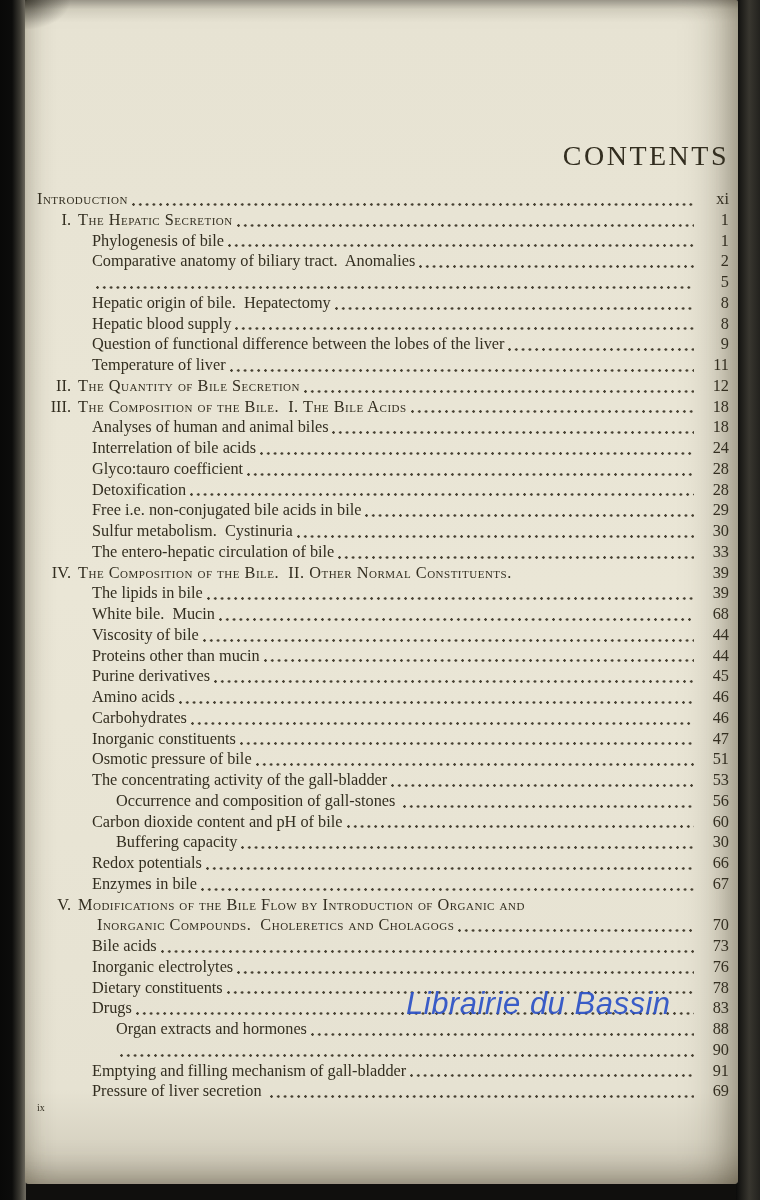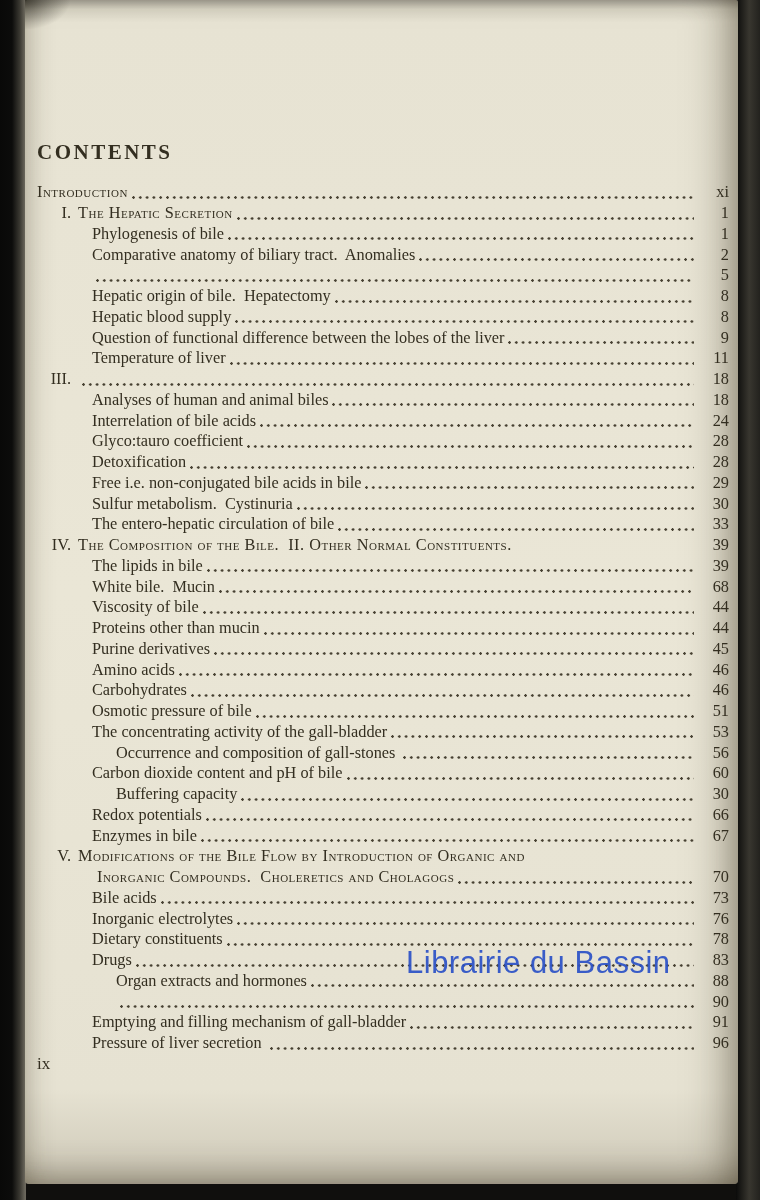--- a/index.html
+++ b/index.html
@@ -24,51 +24,51 @@
       inset -32px 0 46px -26px rgba(50,40,20,.55),
       inset 22px 0 30px -22px rgba(50,40,20,.32),
       inset 0 -28px 36px -24px rgba(50,40,20,.45);
   }
   .sheet::before{
     content:"";position:absolute;left:0;top:0;width:46px;height:30px;
     background:radial-gradient(ellipse at 0 0, rgba(18,16,10,.6), rgba(18,16,10,0) 70%);
   }
   .content{position:absolute;left:12px;right:9px;top:0;}
   .title{
-    margin-top:140px;text-align:left;font-weight:bold;
-    font-size:21px;letter-spacing:2.5px;color:var(--ink,#332e20);
+    margin-top:140px;text-align:right;font-weight:normal;
+    font-size:28px;letter-spacing:2.5px;color:var(--ink,#332e20);
   }
   .toc{margin-top:17px;}
   .row{
-    display:flex;align-items:center;height:20.75px;
+    display:flex;align-items:flex-start;height:20.75px;
     font-size:16.3px;color:var(--ink,#332e20);
   }
   .num{
     width:34px;min-width:34px;text-align:right;margin-right:7px;
   }
   .label{white-space:pre;}
   .section > .label,.intro > .label,.cont > .label{
     font-variant:small-caps;letter-spacing:.5px;
   }
   .sub{padding-left:55px;}
   .subsub{padding-left:79px;}
   .cont{padding-left:60px;}
   .dots{
     flex:1;height:3px;align-self:flex-end;margin:0 5px 4px 4px;
     background-image:radial-gradient(circle at 1.5px 1.5px,#474132 1.05px,rgba(0,0,0,0) 1.5px);
     background-size:6.8px 3px;background-repeat:repeat-x;background-position:left bottom;
   }
   .nodots .dots{background:none;}
   .pnum{width:30px;min-width:30px;text-align:right;}
-  .footer{margin-top:0;text-align:left;font-size:17px;color:var(--ink,#332e20);}
+  .footer{margin-top:0;text-align:left;font-size:10px;color:var(--ink,#332e20);}
   .watermark{
-    position:absolute;left:406px;top:945px;z-index:5;
+    position:absolute;left:406px;top:986px;z-index:5;
     font-family:"Liberation Sans","DejaVu Sans",sans-serif;
     font-size:31px;font-weight:500;letter-spacing:.5px;opacity:.92;
-    color:var(--wm,#2b51c7);white-space:nowrap;
+    color:var(--wm,#2b51c7);white-space:nowrap;font-style:italic;
   }
 </style>
 </head>
 <body>
 
 <div class="photo">
   <div class="side-left"></div>
   <div class="side-right"></div>
 
   <div class="sheet">
@@ -114,21 +114,28 @@
             <span class="label">Question of functional difference between the lobes of the liver</span>
             <span class="dots"></span>
             <span class="pnum">9</span>
           </div>
           <div class="row sub">
             <span class="label">Temperature of liver</span>
             <span class="dots"></span>
             <span class="pnum">11</span>
           </div>
           <div class="row section">
+            <span class="num">II.</span>
+            <span class="label">The Quantity of Bile Secretion</span>
+            <span class="dots"></span>
+            <span class="pnum">12</span>
+          </div>
+          <div class="row section">
             <span class="num">III.</span>
+            <span class="label">The Composition of the Bile.  I. The Bile Acids</span>
             <span class="dots"></span>
             <span class="pnum">18</span>
           </div>
           <div class="row sub">
             <span class="label">Analyses of human and animal biles</span>
             <span class="dots"></span>
             <span class="pnum">18</span>
           </div>
           <div class="row sub">
             <span class="label">Interrelation of bile acids</span>
@@ -195,20 +202,25 @@
             <span class="label">Amino acids</span>
             <span class="dots"></span>
             <span class="pnum">46</span>
           </div>
           <div class="row sub">
             <span class="label">Carbohydrates</span>
             <span class="dots"></span>
             <span class="pnum">46</span>
           </div>
           <div class="row sub">
+            <span class="label">Inorganic constituents</span>
+            <span class="dots"></span>
+            <span class="pnum">47</span>
+          </div>
+          <div class="row sub">
             <span class="label">Osmotic pressure of bile</span>
             <span class="dots"></span>
             <span class="pnum">51</span>
           </div>
           <div class="row sub">
             <span class="label">The concentrating activity of the gall-bladder</span>
             <span class="dots"></span>
             <span class="pnum">53</span>
           </div>
           <div class="row subsub">
@@ -277,21 +289,21 @@
             <span class="pnum">90</span>
           </div>
           <div class="row sub">
             <span class="label">Emptying and filling mechanism of gall-bladder</span>
             <span class="dots"></span>
             <span class="pnum">91</span>
           </div>
           <div class="row sub">
             <span class="label">Pressure of liver secretion </span>
             <span class="dots"></span>
-            <span class="pnum">96</span>
+            <span class="pnum">69</span>
           </div>
         </div>
       <div class="footer">ix</div>
     </div>
   </div>
 
   <div class="watermark">Librairie du Bassin</div>
 </div>
 
 </body></html>

